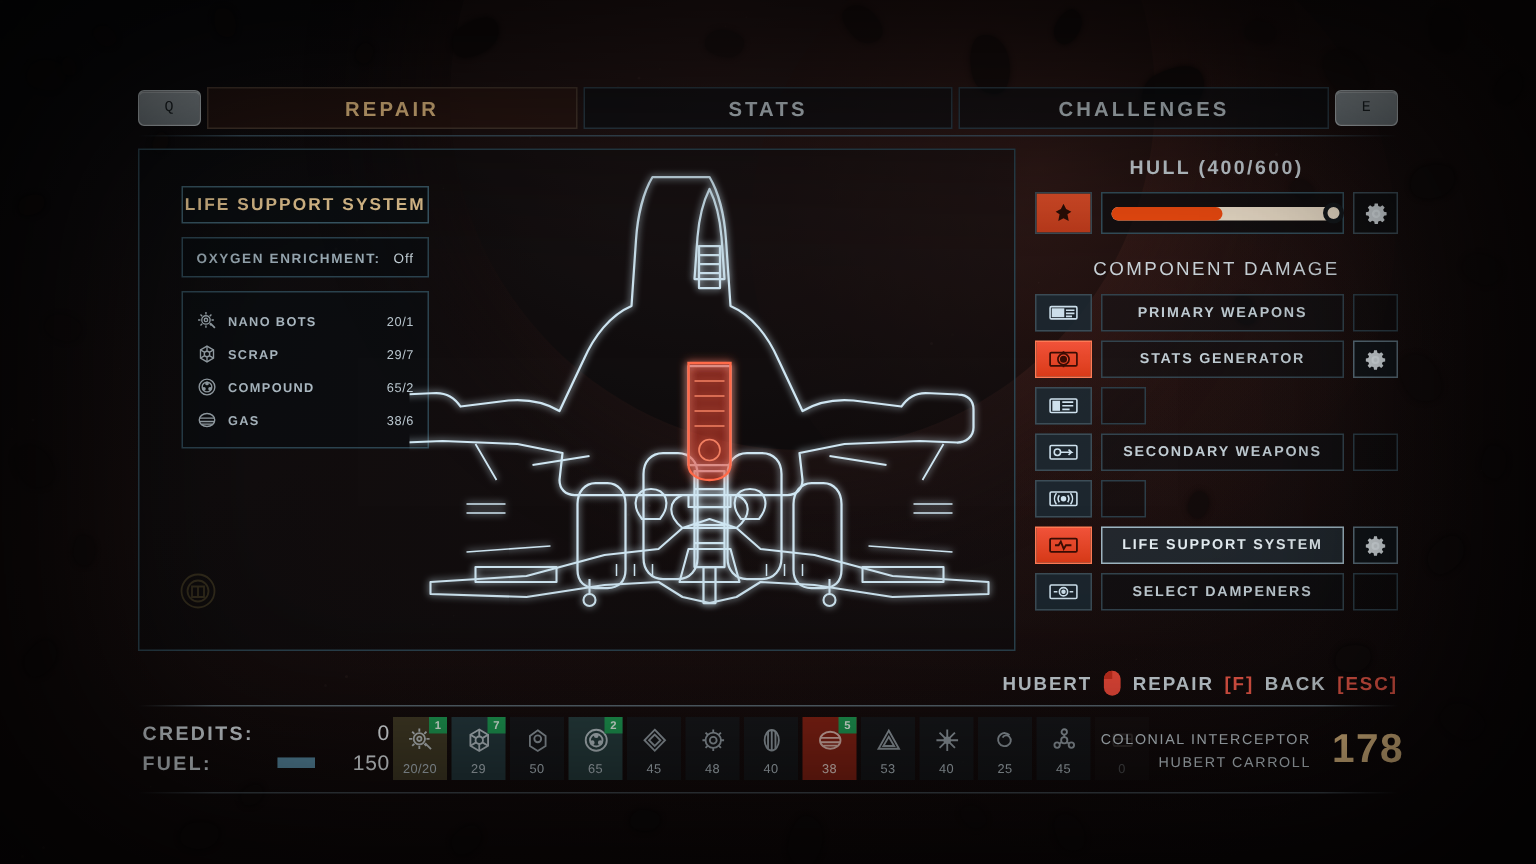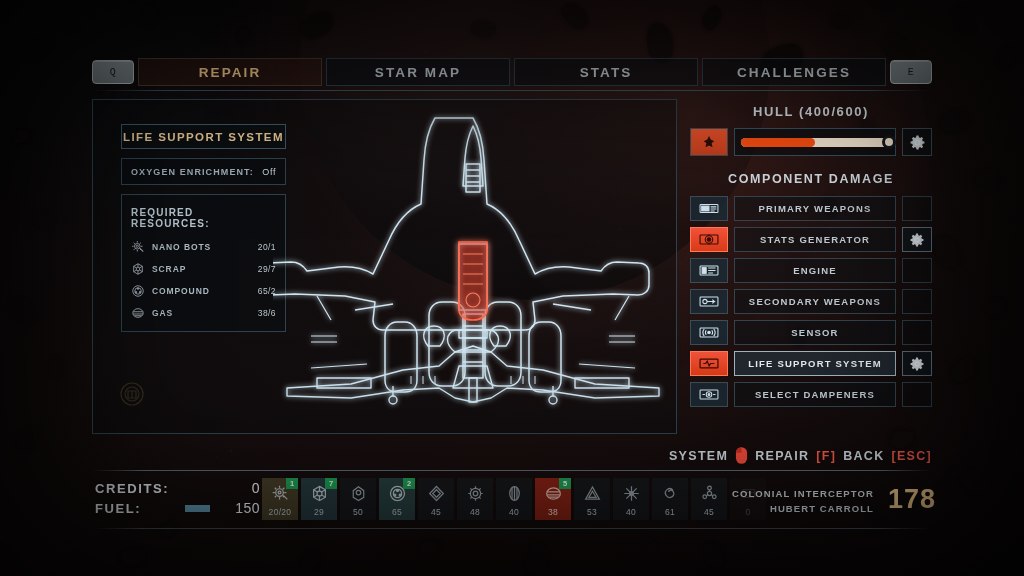--- a/index.html
+++ b/index.html
@@ -143,21 +143,21 @@
     width: 14px; height: 14px; border-radius: 50%;
     background: #f0e2cd; border: 3px solid #14181c;
   }
   .gear-btn {
     width: 30px; height: 28px; border: 1px solid #3c4d57;
     display: flex; align-items: center; justify-content: center;
     background: rgba(10,16,20,.6);
   }
   .cd-title {
     text-align: center; color: #cfd9df; font-size: 12.5px; letter-spacing: 1.6px;
-    font-weight: 700; margin: 15px 0 10px;
+    font-weight: 400; margin: 15px 0 10px;
   }
   .comp-row { display: flex; align-items: center; gap: 6px; margin-bottom: 6px; height: 25px; }
   .comp-ico {
     width: 38px; height: 25px; flex: 0 0 38px;
     border: 1px solid #3c4d57; background: rgba(28,42,52,.85);
     display: flex; align-items: center; justify-content: center;
   }
   .comp-ico.dmg { background: linear-gradient(180deg,#f2533a 0%, #d93a18 100%); border-color: #ff7a55; }
   .comp-name {
     flex: 1; height: 25px; border: 1px solid #33444e;
@@ -213,21 +213,21 @@
   }
   .res-cell.hl-olive { background: rgba(84,78,48,.75); }
   .res-cell.hl-teal  { background: rgba(42,70,76,.8); }
   .res-cell.hl-teal2 { background: rgba(45,76,78,.8); }
   .res-cell.hl-red   { background: rgba(150,38,22,.9); }
   .res-cell.hl-red .rc-num { color: #f3ddd5; }
   .res-cell.dim { background: rgba(30,26,26,.35); }
   .res-cell.dim .rc-num, .res-cell.dim .rc-ico { opacity: .35; }
 
   .shipinfo { position: absolute; right: 150px; top: 486px; text-align: right; }
-  .shipinfo div { color: #c9d4da; font-size: 9.5px; letter-spacing: 1.1px; line-height: 15px; font-weight: 700; }
+  .shipinfo div { color: #c9d4da; font-size: 9.5px; letter-spacing: 1.1px; line-height: 15px; font-weight: 400; }
   .bigscore {
     position: absolute; right: 88px; top: 484px;
     color: #f0c98c; font-size: 27px; letter-spacing: 1px; font-weight: 600;
     font-family: "Liberation Sans", sans-serif;
   }
   .vignette {
     position: absolute; inset: 0; pointer-events: none;
     box-shadow: inset 0 0 150px 60px rgba(0,0,0,.80);
   }
 </style>
@@ -346,39 +346,37 @@
       <div class="dust" style="width: 1px; height: 1px; left: 713px; top: 467px; opacity: 0.18;"></div>
       <div class="dust" style="width: 2px; height: 2px; left: 850px; top: 102px; opacity: 0.22;"></div>
       <div class="dust" style="width: 1px; height: 1px; left: 987px; top: 313px; opacity: 0.26;"></div>
       <div class="dust" style="width: 1px; height: 1px; left: 100px; top: 524px; opacity: 0.3;"></div>
       <div class="dust" style="width: 2px; height: 2px; left: 237px; top: 159px; opacity: 0.34;"></div>
     </div>
 
   <div class="tabbar">
     <div class="keycap">Q</div>
     <div class="tab active">REPAIR</div>
-    <div class="tab">STAR MAP</div>
     <div class="tab">STATS</div>
     <div class="tab">CHALLENGES</div>
     <div class="keycap">E</div>
   </div>
   <div class="tabbar-rule"></div>
 
   <div class="main-panel">
 
     <div class="info-col">
       <div class="sysname">LIFE SUPPORT SYSTEM</div>
 
       <div class="statbox">
         <span class="lab">OXYGEN ENRICHMENT:</span>
         <span class="val">Off</span>
       </div>
 
       <div class="resbox">
-        <div class="title">REQUIRED RESOURCES:</div>
 
         <div class="res-row">
           <span class="res-ico">
             <svg viewBox="0 0 20 20" width="14" height="14">
                 <g fill="none" stroke="#b9c6ce" stroke-width="1.3">
               <circle cx="9" cy="9" r="4"></circle>
                   <circle cx="9" cy="9" r="1.6"></circle>
               <path d="M9 1.5v2.2M9 14.3v2.2M1.5 9h2.2M14.3 9h2.2M3.8 3.8l1.6 1.6M12.6 12.6l1.6 1.6M14.2 3.8l-1.6 1.6M5.4 12.6l-1.6 1.6"></path>
               <path d="M13 12l4.5 4.5" stroke-width="1.6"></path>
                 </g>
@@ -568,21 +566,20 @@
           </span>
         </div>
         <div class="comp-row">
           <span class="comp-ico">
             <svg viewBox="0 0 26 16" width="22" height="13" fill="none" stroke="#cfe2ee" stroke-width="1.3">
               <rect x="2" y="2.5" width="22" height="11" rx="1"></rect>
               <rect x="4.5" y="4.5" width="5" height="7" fill="#cfe2ee"></rect>
               <path d="M12 5h9M12 8h9M12 11h6"></path>
             </svg>
           </span>
-          <span class="comp-name">ENGINE</span>
           <span class="comp-act"></span>
         </div>
         <div class="comp-row">
           <span class="comp-ico">
             <svg viewBox="0 0 26 16" width="22" height="13" fill="none" stroke="#cfe2ee" stroke-width="1.3">
               <rect x="2" y="2.5" width="22" height="11" rx="1"></rect>
               <circle cx="8" cy="8" r="2.6"></circle>
               <path d="M10.6 8h9l-2.5-2.2M19.6 8l-2.5 2.2"></path>
             </svg>
           </span>
@@ -590,21 +587,20 @@
           <span class="comp-act"></span>
         </div>
         <div class="comp-row">
           <span class="comp-ico">
             <svg viewBox="0 0 26 16" width="22" height="13" fill="none" stroke="#cfe2ee" stroke-width="1.3">
               <rect x="2" y="2.5" width="22" height="11" rx="1"></rect>
               <circle cx="13" cy="8" r="1.6" fill="#cfe2ee"></circle>
               <path d="M9.6 5.2a4.6 4.6 0 000 5.6M16.4 5.2a4.6 4.6 0 010 5.6M7.2 3.4a7.6 7.6 0 000 9.2M18.8 3.4a7.6 7.6 0 010 9.2"></path>
             </svg>
           </span>
-          <span class="comp-name">SENSOR</span>
           <span class="comp-act"></span>
         </div>
         <div class="comp-row selected">
           <span class="comp-ico dmg">
             <svg viewBox="0 0 26 16" width="22" height="13" fill="none" stroke="#3a0d04" stroke-width="1.5">
               <rect x="2" y="2.5" width="22" height="11" rx="1"></rect>
               <path d="M6 8h3l1.8-3 2.4 6 1.8-3h4.5"></path>
             </svg>
           </span>
           <span class="comp-name">LIFE SUPPORT SYSTEM</span>
@@ -624,21 +620,21 @@
               <circle cx="13" cy="8" r="1.2" fill="#cfe2ee"></circle>
             </svg>
           </span>
           <span class="comp-name">SELECT DAMPENERS</span>
           <span class="comp-act"></span>
         </div>
       </div>
   </div>
 
   <div class="hints">
-    <span>SYSTEM</span>
+    <span>HUBERT</span>
     <span class="mouse-ico">
       <svg viewBox="0 0 14 20" width="13" height="19">
         <rect x="1" y="1" width="12" height="18" rx="6" fill="#ef4a3a"></rect>
         <path d="M1 7 a6 6 0 016-6 v6 z" fill="#c9301f"></path>
       </svg>
     </span>
     <span>REPAIR</span>
     <span class="key">[F]</span>
     <span>BACK</span>
     <span class="key">[ESC]</span>
@@ -738,21 +734,21 @@
         <span class="rc-ico"><svg viewBox="0 0 20 20" width="19" height="19" fill="none" stroke="#b6c2ca" stroke-width="1.3">
             <path d="M10 2.4v15.2M2.4 10h15.2M4.6 4.6l10.8 10.8M15.4 4.6L4.6 15.4"></path>
             <circle cx="10" cy="10" r="2"></circle>
           </svg></span>
         <span class="rc-num">40</span>
       </div>
       <div class="res-cell ">
         <span class="rc-ico"><svg viewBox="0 0 20 20" width="19" height="19" fill="none" stroke="#b6c2ca" stroke-width="1.3">
             <path d="M12.6 6.4a4.6 4.6 0 10-1.2 7.2c2.4-1.2 2.8-4.4 1-6.2-1.4-1.4-3.8-1-4.6.8"></path>
           </svg></span>
-        <span class="rc-num">61</span>
+        <span class="rc-num">25</span>
       </div>
       <div class="res-cell ">
         <span class="rc-ico"><svg viewBox="0 0 20 20" width="19" height="19" fill="none" stroke="#b6c2ca" stroke-width="1.3">
             <circle cx="10" cy="10" r="2.2"></circle>
             <circle cx="10" cy="4.2" r="1.9"></circle>
             <circle cx="5" cy="13.4" r="1.9"></circle>
             <circle cx="15" cy="13.4" r="1.9"></circle>
             <path d="M10 6.1v1.7M8.2 11.3l-1.6 1.2M11.8 11.3l1.6 1.2"></path>
           </svg></span>
         <span class="rc-num">45</span>

